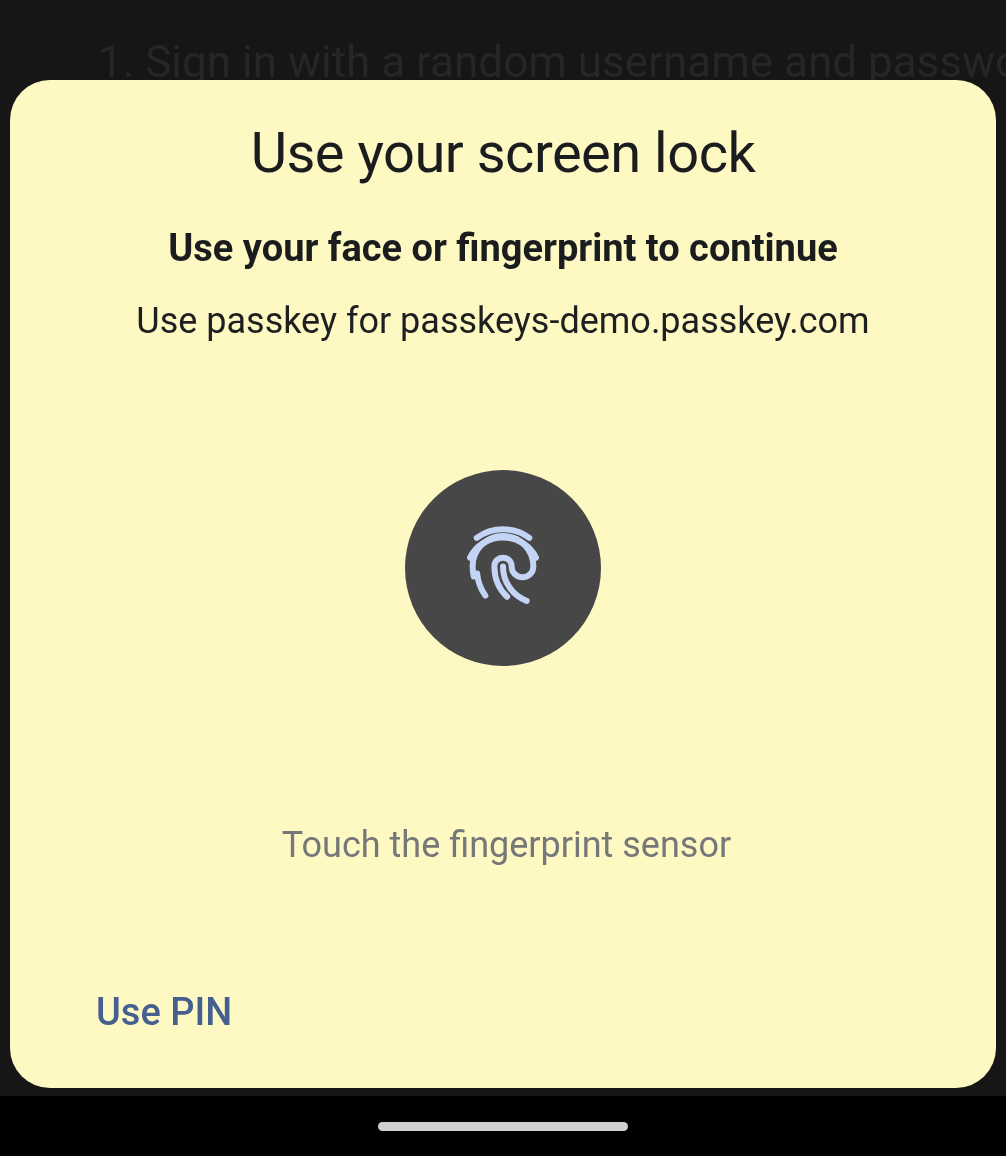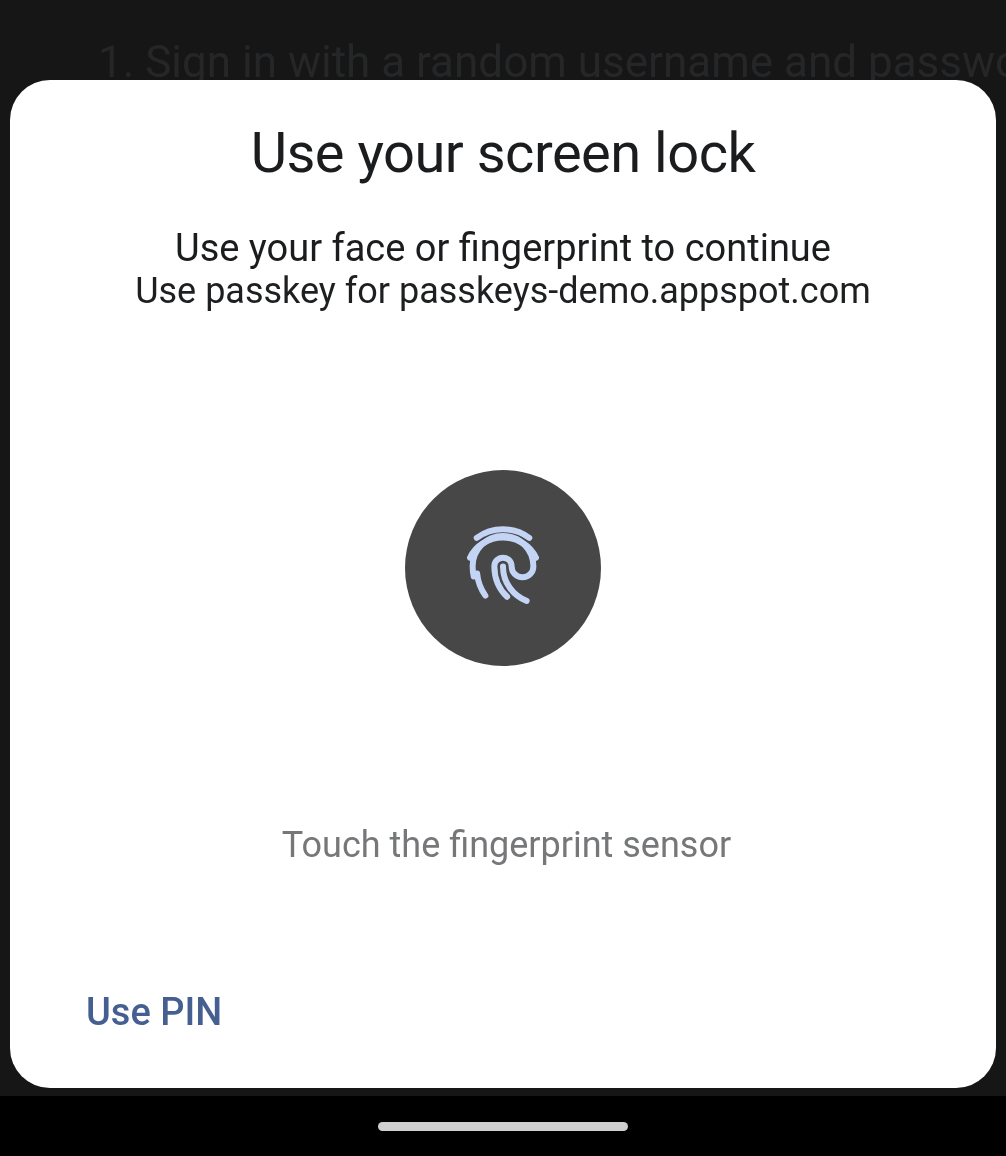--- a/index.html
+++ b/index.html
@@ -20,36 +20,37 @@
       padding-left: 98px;
       white-space: nowrap;
       overflow: hidden;
     }
     .dialog {
       position: absolute;
       left: 10px;
       right: 10px;
       top: 80px;
       bottom: 68px;
-      background: #ffffff;
+      background: #fef9c3;
       border-radius: 40px;
       padding-top: 40px;
       text-align: center;
       color: #191c1e;
     }
     .title {
       font-size: 56px;
       font-weight: 400;
       letter-spacing: -0.5px;
       margin-bottom: 40px;
       color: #1a1c1e;
     }
     .subtitle {
       font-size: 38px;
-      font-weight: 400;
+      font-weight: 700;
+      margin-bottom: 30px;
       color: #1a1c1e;
     }
     .passkey-line {
       font-size: 36px;
       font-weight: 400;
       color: #1d1f21;
     }
     .fp-wrap {
       position: absolute;
       left: 50%;
@@ -69,21 +70,21 @@
     .hint {
       position: absolute;
       left: 0; right: 0;
       top: 744px;
       font-size: 36px;
       color: #757779;
       padding-left: 7px;
     }
     .use-pin {
       position: absolute;
-      left: 76px;
+      left: 86px;
       bottom: 54px;
       font-size: 38px;
       font-weight: 500;
       color: #455f91;
       background: none;
       border: none;
       cursor: pointer;
       font-family: inherit;
     }
     .nav-bar {
@@ -104,21 +105,21 @@
     }
   </style>
 </head>
 <body>
 
 <div class="behind">1. Sign in with a random username and password.</div>
 
 <div class="dialog">
   <div class="title">Use your screen lock</div>
   <div class="subtitle">Use your face or fingerprint to continue</div>
-  <div class="passkey-line">Use passkey for passkeys-demo.appspot.com</div>
+  <div class="passkey-line">Use passkey for passkeys-demo.passkey.com</div>
 
   <div class="fp-wrap">
     <div class="fp-circle">
       <span>
         <svg viewBox="0 0 24 24" fill="none" stroke="#c4d4f5" stroke-width="1.6" stroke-linecap="round" stroke-linejoin="round">
           <path d="M5 4.5C7 3 9.4 2.2 12 2.2c2.6 0 5 0.8 7 2.3"></path>
           <path d="M3.2 9.8C4.7 6.6 8.1 4.4 12 4.4c3.9 0 7.3 2.2 8.8 5.4"></path>
           <path d="M4.2 14.8c-0.2-0.9-0.3-1.8-0.3-2.7 0-4.5 3.6-8.1 8.1-8.1s8.1 3.6 8.1 8.1c0 1.6-1.3 2.9-2.9 2.9s-2.9-1.3-2.9-2.9c0-1.3-1-2.3-2.3-2.3s-2.3 1-2.3 2.3c0 3.2 1.3 6.1 3.4 8.1"></path>
           <path d="M7.3 19.9c-1.2-1.7-2-3.7-2.2-5.9"></path>
           <path d="M12 12.1c0 4.2 2.6 7.8 6.3 9.2"></path>

